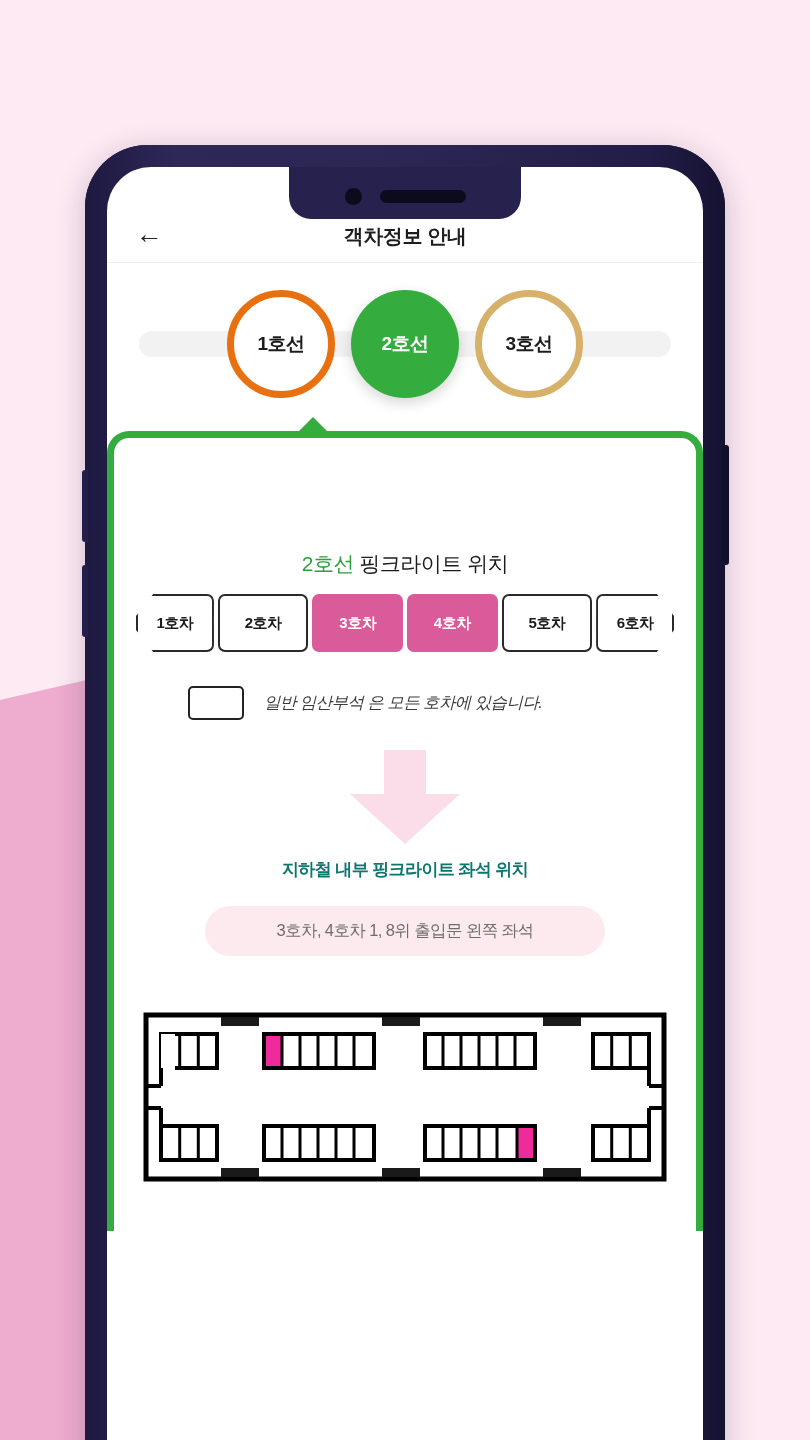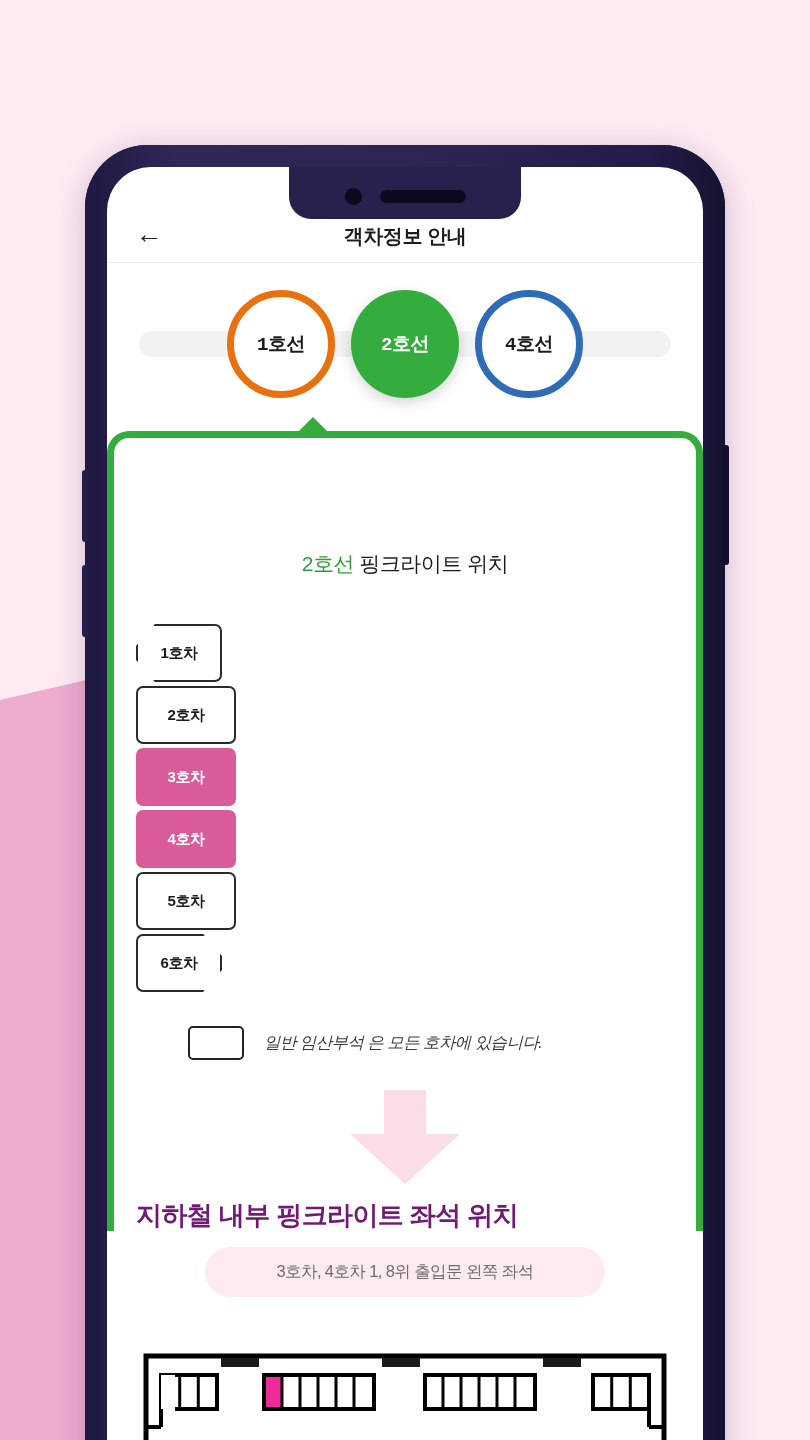--- a/index.html
+++ b/index.html
@@ -100,21 +100,20 @@
     position:relative; z-index:2;
     display:flex; align-items:center; gap:16px;
   }
   .line-circle {
     width:108px; height:108px; border-radius:50%;
     background:#fff;
     display:flex; align-items:center; justify-content:center;
     font-size:19px; font-weight:700; color:#1b1b1b;
     letter-spacing:-0.5px;
     cursor:pointer;
-    font-family:Liberation Mono, monospace;
   }
   .line-circle.outline { border:7px solid var(--lc); }
   .line-circle.filled  { background:var(--lc); color:#fff; border:none;
                          box-shadow:0 5px 14px rgba(0,0,0,.16); }
 
   
   #green-panel {
     position:relative;
     margin-top:6px;
     height:800px;
@@ -137,25 +136,24 @@
   #section-title {
     text-align:center;
     margin-top:112px;
     font-size:21px; font-weight:400; color:#1b1b1b;
     letter-spacing:-0.5px;
   }
   #section-title .hl { color:#2fa03a; }
 
   
   #car-tabs {
-    margin-top:46px;
+    margin-top:16px;
     display:flex; justify-content:center;
     align-items:stretch;
     gap:4px;
-    flex-direction:column;
   }
   .car-tab {
     width:100px; height:58px;
     border:2px solid #2a2a2a;
     border-radius:7px;
     background:#fff;
     display:flex; align-items:center; justify-content:center;
     font-size:15px; font-weight:600; color:#1b1b1b;
     letter-spacing:-0.5px;
     cursor:pointer;
@@ -187,26 +185,26 @@
   #down-arrow .head {
     position:absolute; left:50%; transform:translateX(-50%); top:44px;
     width:0;height:0;
     border-left:55px solid transparent;
     border-right:55px solid transparent;
     border-top:50px solid #fadde8;
   }
 
   
   #sub-title {
-    text-align:left; margin-top:16px;
-    font-size:26px; font-weight:700; color:#701a75;
+    text-align:center; margin-top:16px;
+    font-size:17px; font-weight:700; color:#0f766e;
     letter-spacing:-0.6px;
   }
   #pill {
-    margin:14px auto 0;
+    margin:25px auto 0;
     width:400px; height:50px;
     background:#fdeaef;
     border-radius:25px;
     display:flex; align-items:center; justify-content:center;
     font-size:16.5px; color:#6d6d6d; letter-spacing:-0.6px;
   }
 
   
   #train-diagram { margin:56px auto 0; width:524px; }
   svg { display:block; }
@@ -238,22 +236,22 @@
 
     <div id="line-selector">
       <div id="line-track"></div>
       <div id="line-circles">
         <div class="line-circle outline" style="--lc:#e8700f">
           <span>1호선</span>
         </div>
         <div class="line-circle filled" style="--lc:#35ad3e">
           <span>2호선</span>
         </div>
-        <div class="line-circle outline" style="--lc:#2f6cb5">
-          <span>4호선</span>
+        <div class="line-circle outline" style="--lc:#d7b169">
+          <span>3호선</span>
         </div>
       </div>
     </div>
 
     <div id="green-panel">
       <div id="panel-pointer"></div>
       <div id="panel-body">
 
         <div id="section-title">
           <span class="hl">2호선</span><span> 핑크라이트 위치</span>

